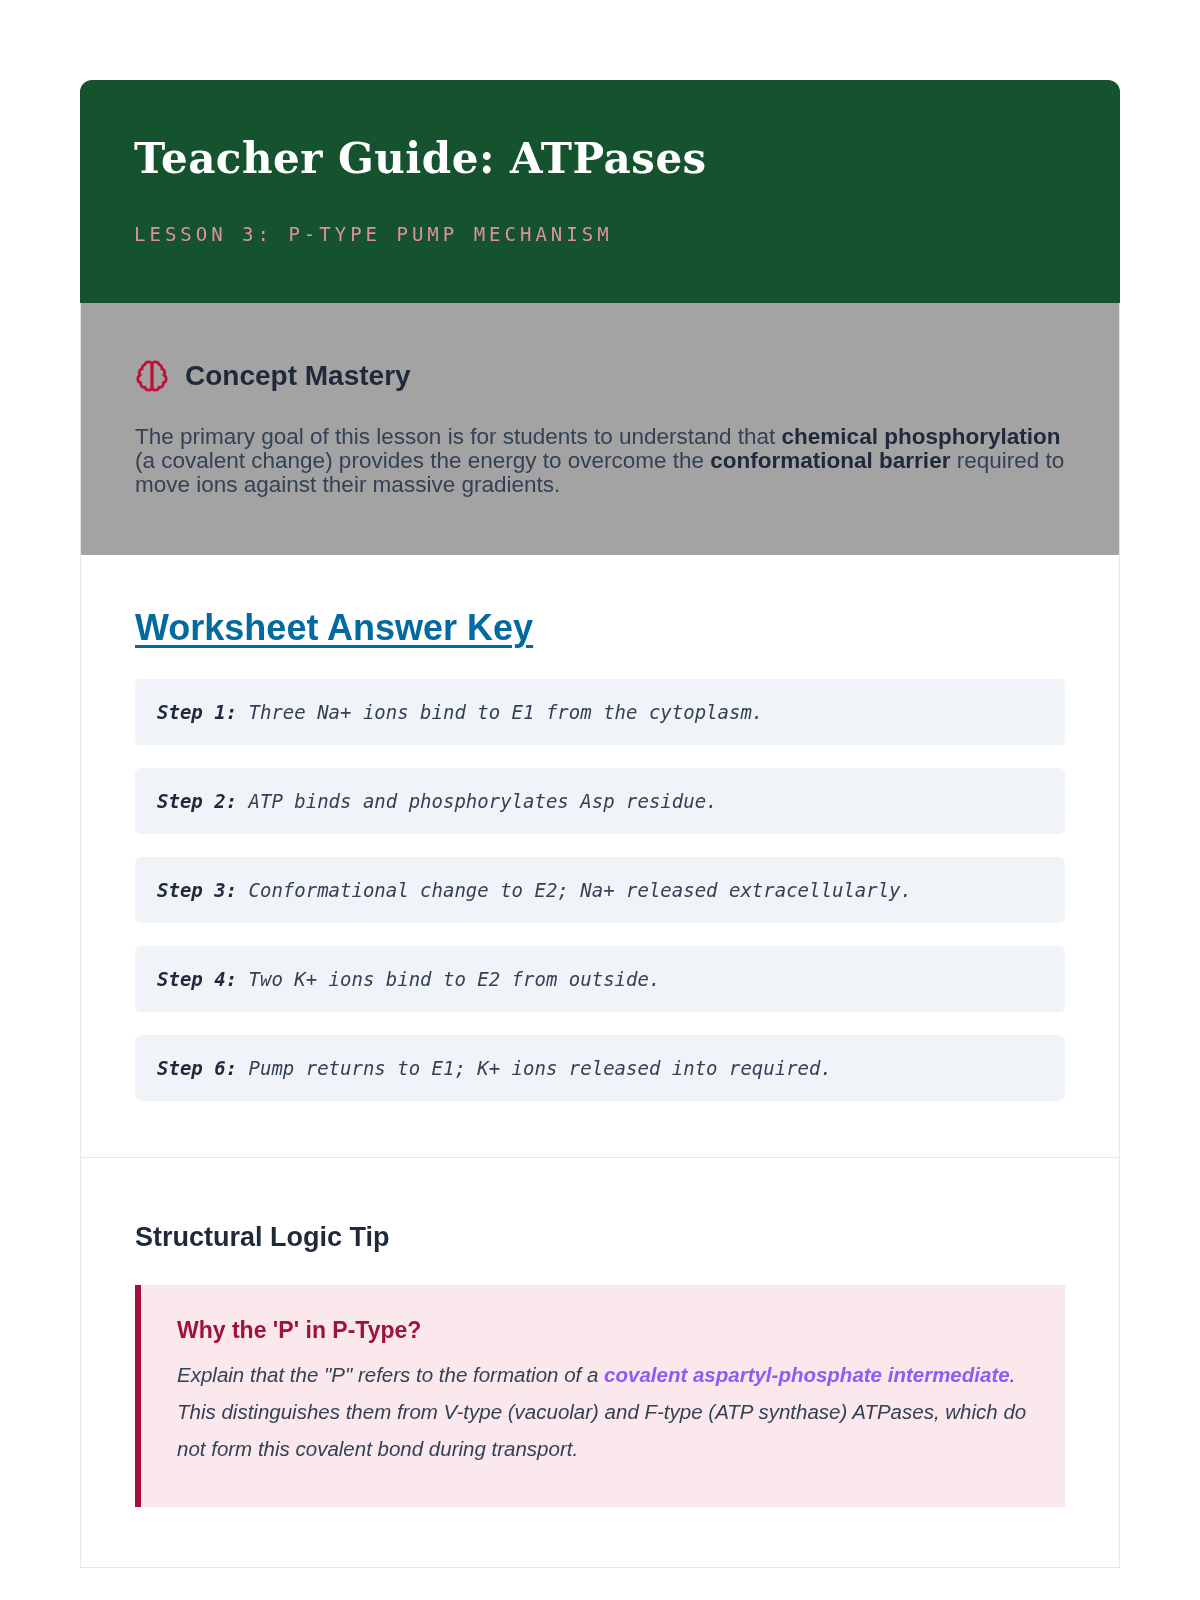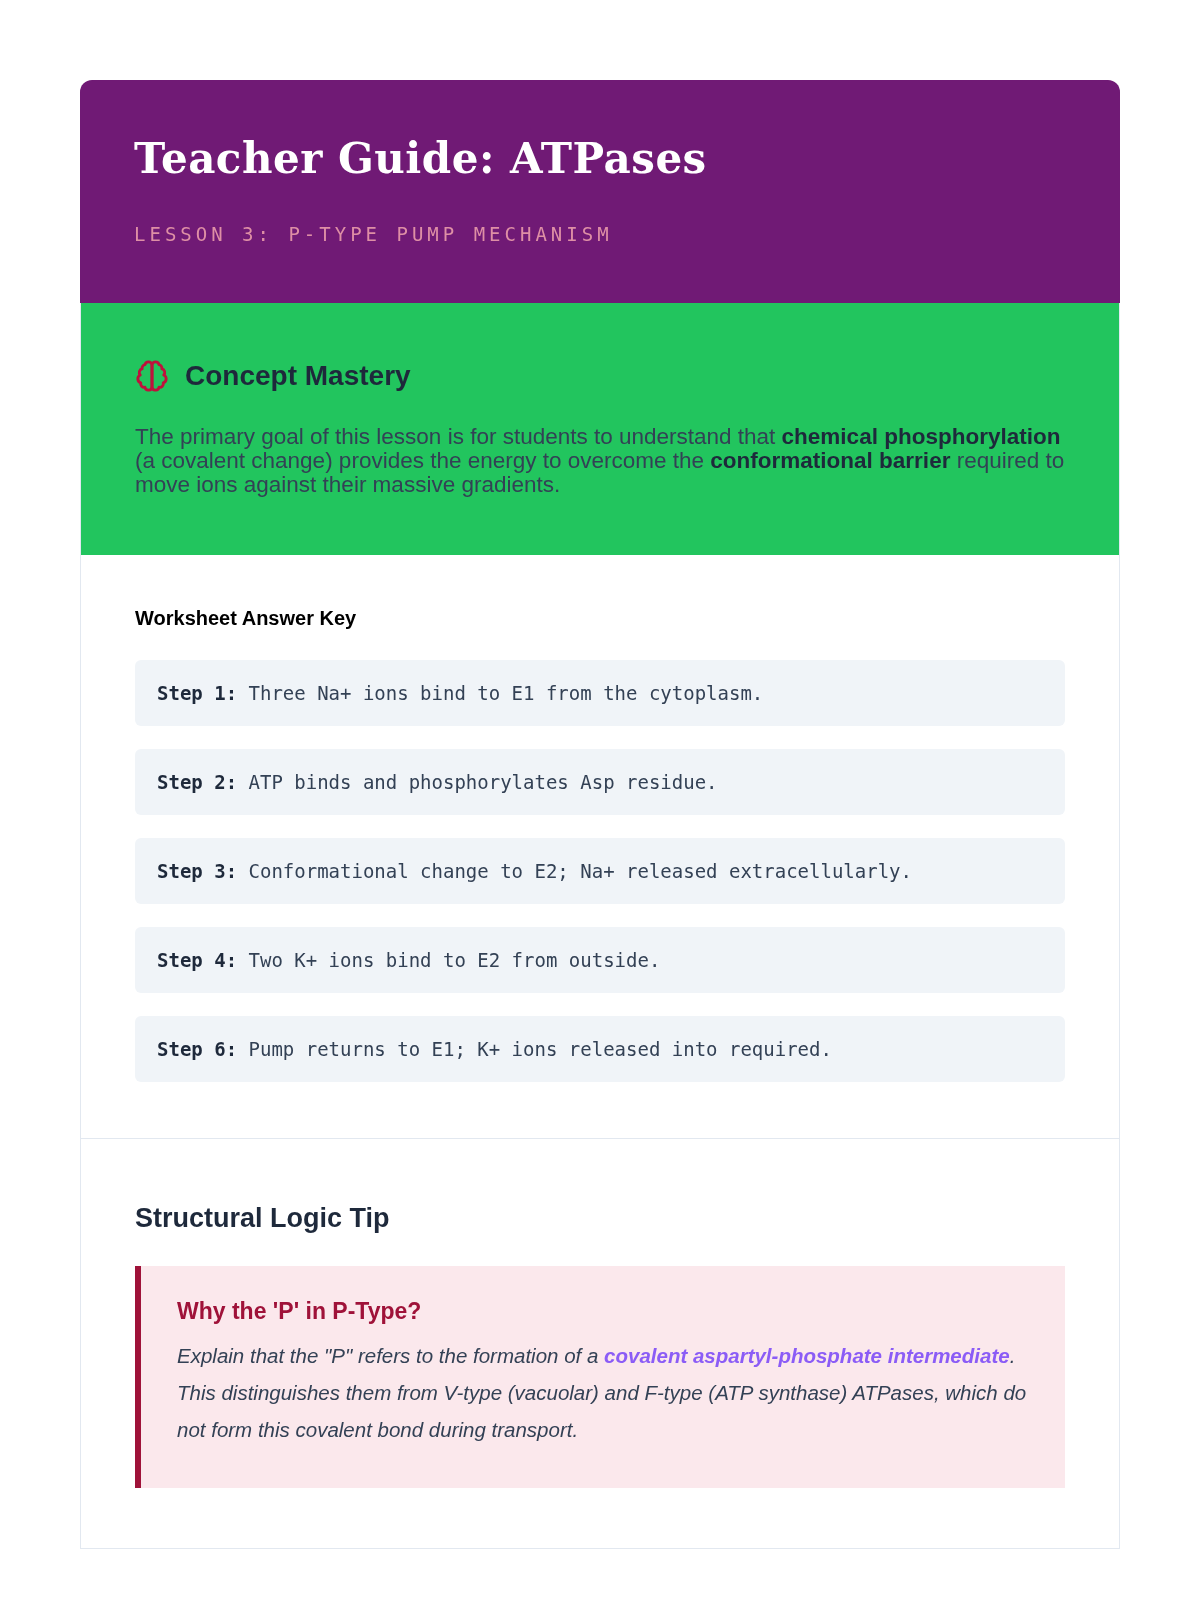--- a/index.html
+++ b/index.html
@@ -7,21 +7,21 @@
   body {
     height: 1600px;
     overflow: hidden;
     font-family: "Liberation Sans", "DejaVu Sans", sans-serif;
     color: #334155;
   }
   .page { width: 1040px; margin: 80px auto 0; }
 
   
   .hero {
-    background: #701a75;
+    background: #14532d;
     border-radius: 12px 12px 0 0;
     padding: 54px 54px 58px;
   }
   .hero-title {
     font-family: "DejaVu Serif", "Liberation Serif", serif;
     font-weight: bold;
     font-size: 42px;
     color: #ffffff;
     letter-spacing: 0.5px;
   }
@@ -34,21 +34,21 @@
   }
 
   
   .card-body {
     border: 1px solid #E2E8F0;
     border-top: none;
   }
 
   
   .concept {
-    background: #22c55e;
+    background: #a3a3a3;
     padding: 56px 54px 58px;
   }
   .section-heading {
     display: flex;
     align-items: center;
     gap: 16px;
     font-size: 28px;
     font-weight: bold;
     color: #1E293B;
   }
@@ -58,35 +58,37 @@
     font-size: 22.5px;
     line-height: 24px;
     color: #334155;
     max-width: 930px;
   }
   .concept-para b { color: #1E293B; }
 
   
   .answer-key { background: #ffffff; padding: 52px 54px 56px; }
   .key-heading {
-    font-size: 20px;
+    font-size: 36px;
     font-weight: bold;
-    color: #000000;
+    color: #0369a1;
+    text-decoration: underline;
     text-decoration-thickness: 2.5px;
     text-underline-offset: 5px;
   }
   .steps { margin-top: 30px; display: flex; flex-direction: column; gap: 23px; }
   .step-box {
     background: #F0F4F8;
     border-radius: 6px;
     padding: 16px 22px;
     font-family: "DejaVu Sans Mono", "Liberation Mono", monospace;
     font-size: 19px;
     line-height: 34px;
     color: #334155;
+    font-style: italic;
   }
   .step-box b { color: #1E293B; font-weight: bold; }
 
   .section-divider { border-top: 1px solid #E2E8F0; }
 
   
   .tip { background: #ffffff; padding: 64px 54px 60px; }
   .tip-heading { font-size: 27px; font-weight: bold; color: #1E293B; }
   .callout {
     margin-top: 32px;

